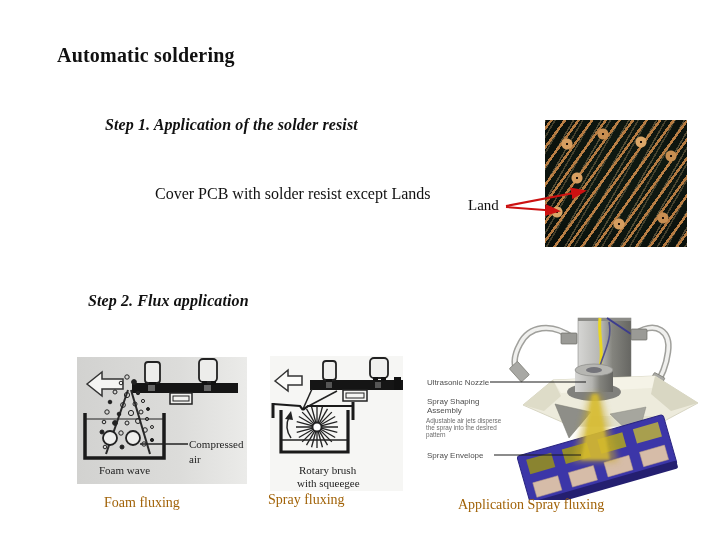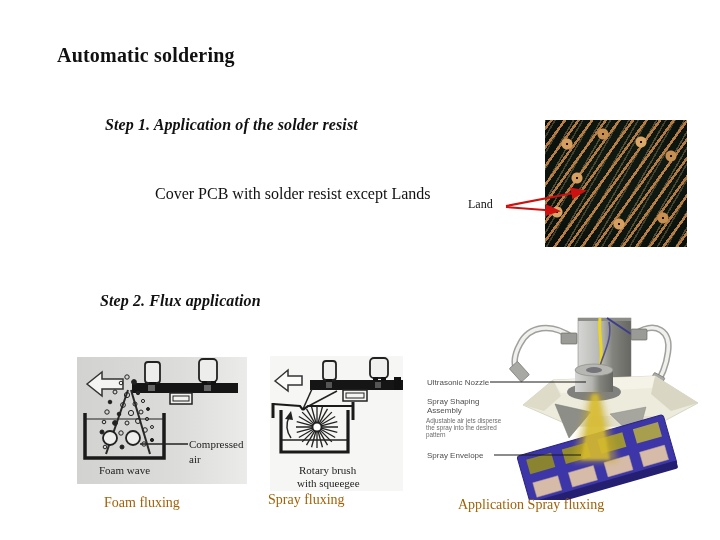--- a/index.html
+++ b/index.html
@@ -9,22 +9,22 @@
   }
   .abs{position:absolute;}
   .slide-title{
     left:57px;top:44px;font-size:20px;font-weight:bold;letter-spacing:.2px;
   }
   .step-heading{
     font-size:16px;font-weight:bold;font-style:italic;letter-spacing:.1px;
   }
   .step1-heading{left:105px;top:116px;}
   .step1-detail{left:155px;top:141px;font-size:16px;margin-top:44px;}
-  .step2-heading{left:100px;top:292px;font-style:italic;}
-  .land-label{left:468px;top:197px;font-size:12px;}
+  .step2-heading{left:88px;top:292px;font-style:italic;}
+  .land-label{left:468px;top:197px;font-size:15px;}
   .pcb-photo{
     left:545px;top:120px;width:142px;height:127px;
     background-color:#0f1811;
     background-image:
       radial-gradient(circle at 22px 24px, #1f120a 0 1.5px, #d69e60 1.5px 5px, rgba(214,158,96,0) 6px),
       radial-gradient(circle at 58px 14px, #1f120a 0 1.5px, #c88f52 1.5px 5px, rgba(200,143,82,0) 6px),
       radial-gradient(circle at 96px 22px, #1f120a 0 1.5px, #dba768 1.5px 5px, rgba(219,167,104,0) 6px),
       radial-gradient(circle at 126px 36px, #1f120a 0 1.5px, #c88f52 1.5px 5px, rgba(200,143,82,0) 6px),
       radial-gradient(circle at 32px 58px, #1f120a 0 1.5px, #d69e60 1.5px 5px, rgba(214,158,96,0) 6px),
       radial-gradient(circle at 12px 92px, #1f120a 0 1.5px, #dba768 1.5px 5px, rgba(219,167,104,0) 6px),

